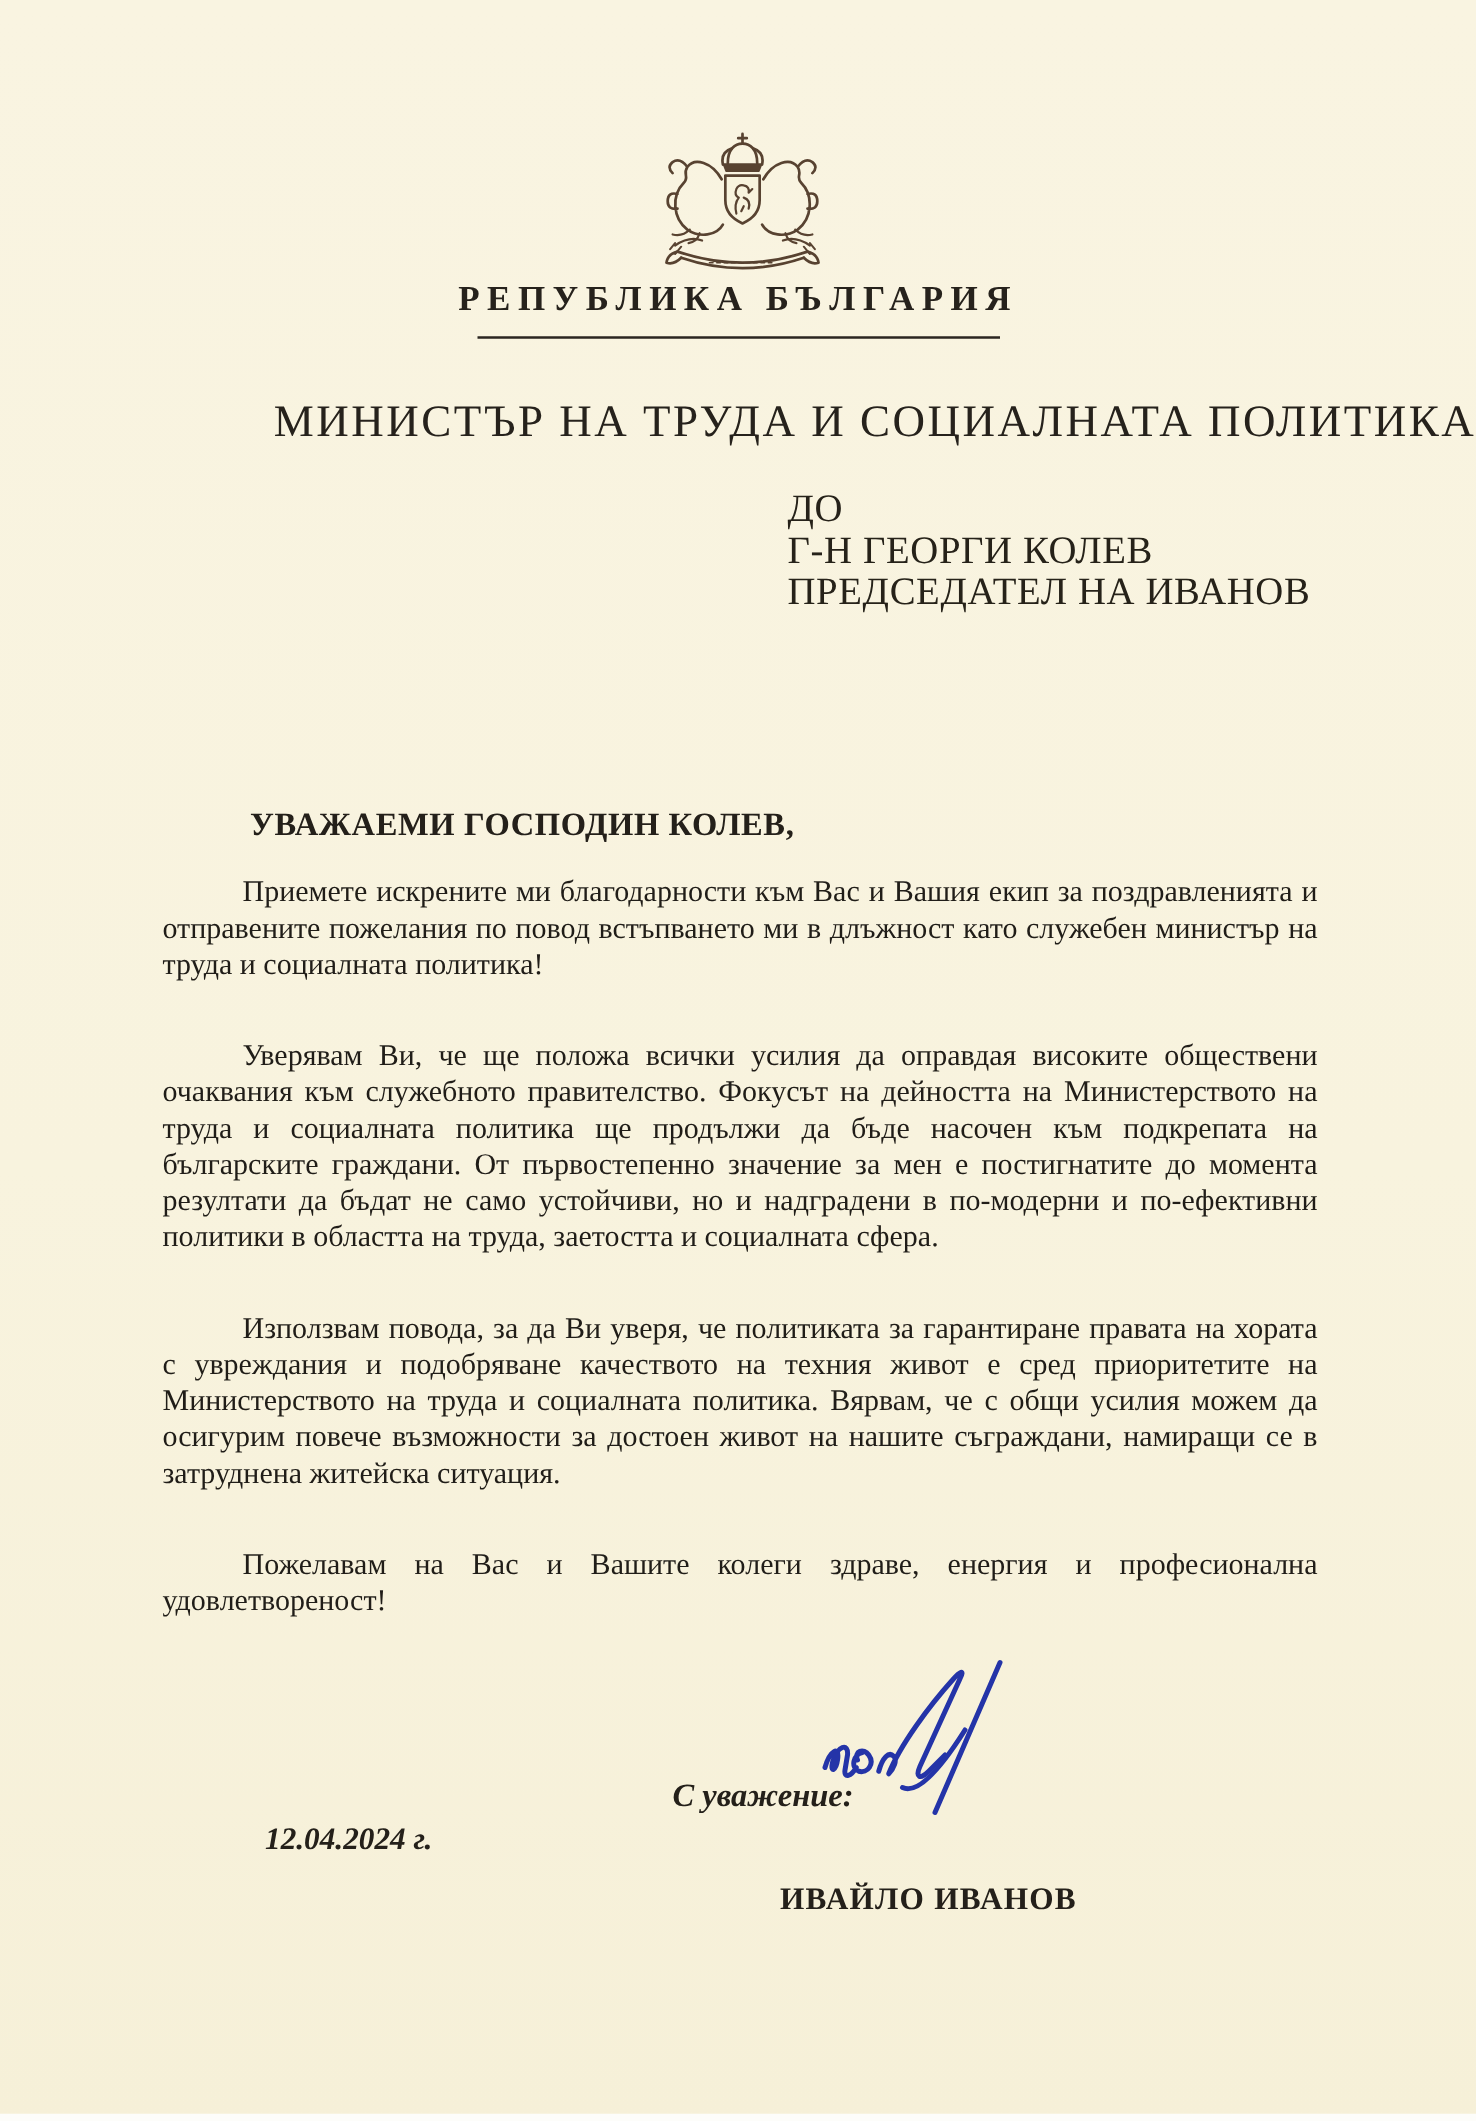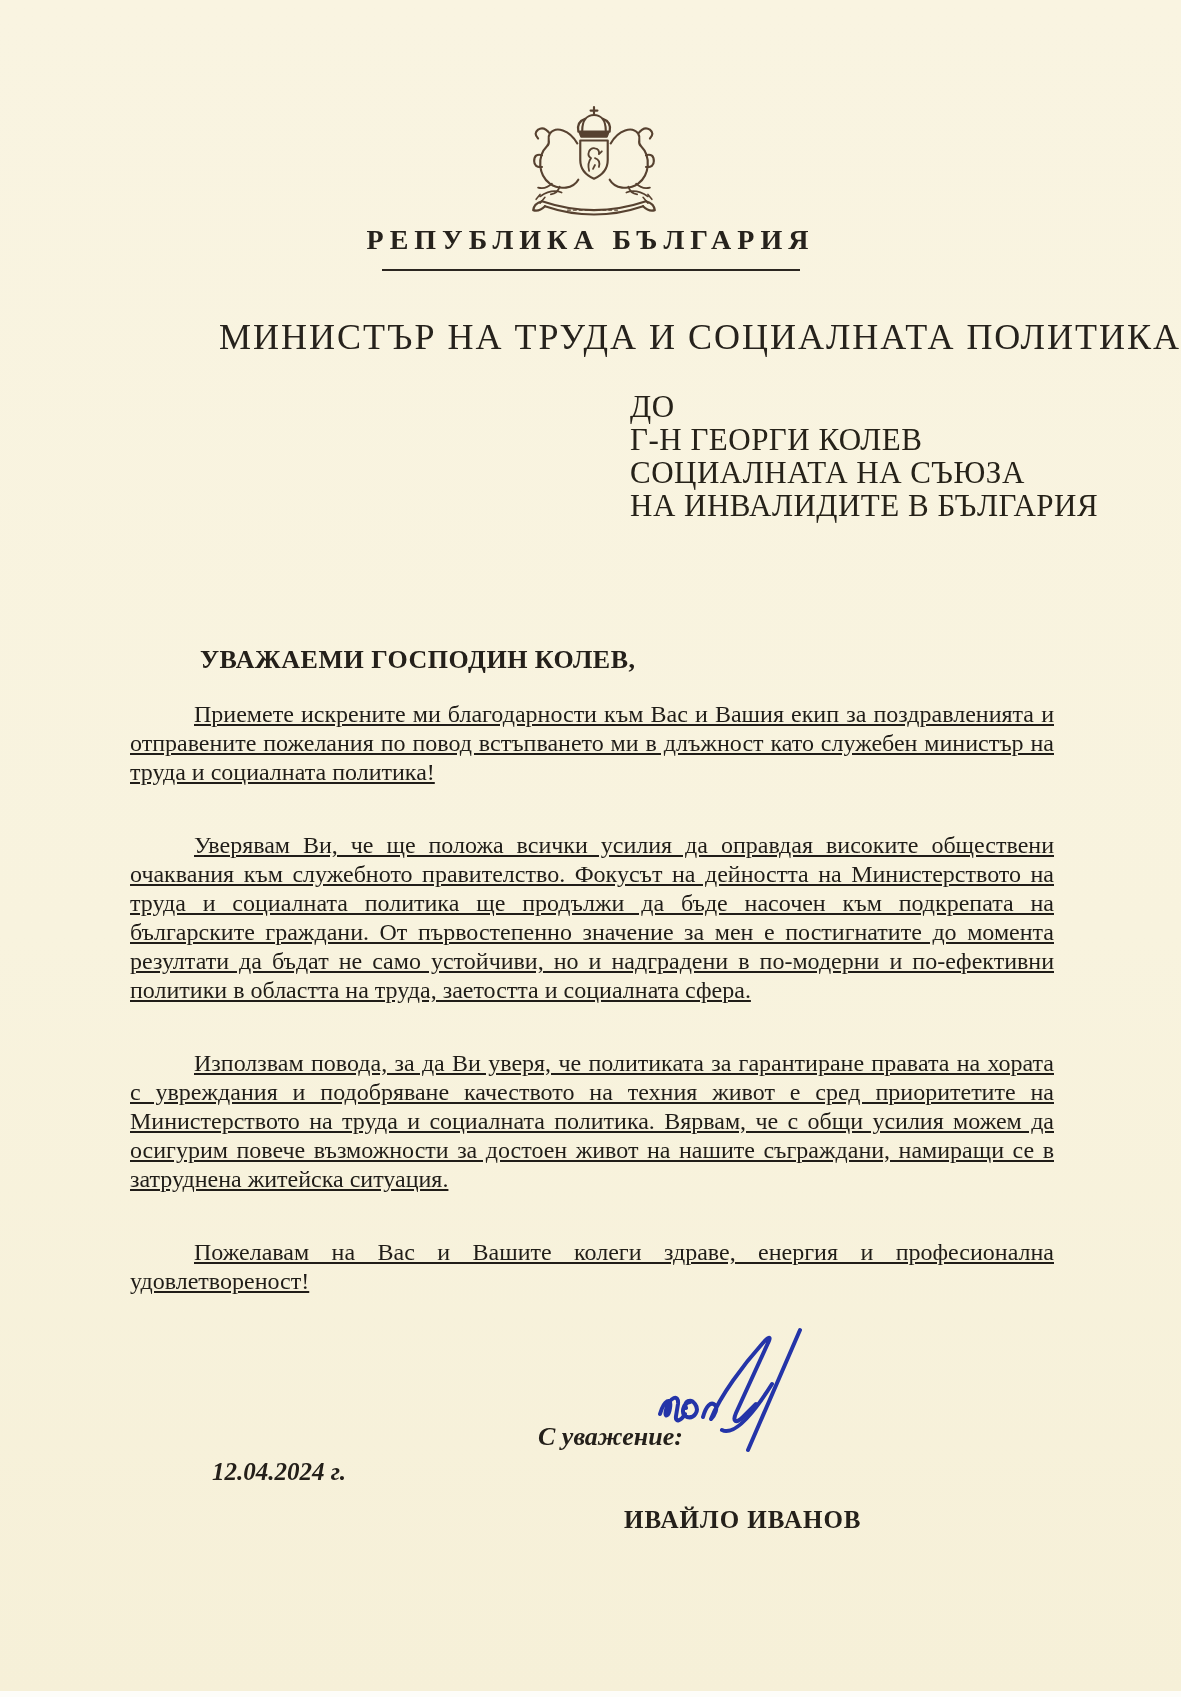--- a/index.html
+++ b/index.html
@@ -45,21 +45,20 @@
     color:#24201a;
   }
   .body-text{
     position:absolute;top:700px;left:130px;width:924px;
   }
   .body-text p{
     margin:0 0 44px 0;
     font-size:24px;line-height:29px;
     text-align:justify;text-indent:64px;
     color:#201d18;
-    text-decoration:underline;
   }
   .closing-label{
     position:absolute;top:1378px;left:538px;
     font-size:26px;font-weight:bold;font-style:italic;
     color:#24201a;
     margin-top:44px;
   }
   .signature-svg{
     position:absolute;top:1318px;left:648px;
     width:180px;height:140px;
@@ -113,22 +112,21 @@
     </g>
   </svg>
 
   <div class="country">РЕПУБЛИКА БЪЛГАРИЯ</div>
   <div class="country-rule"></div>
   <div class="office">МИНИСТЪР НА ТРУДА И СОЦИАЛНАТА ПОЛИТИКА</div>
 
   <div class="recipient">
     <div>ДО</div>
     <div>Г-Н ГЕОРГИ КОЛЕВ</div>
-    <div>СОЦИАЛНАТА НА СЪЮЗА</div>
-    <div>НА ИНВАЛИДИТЕ В БЪЛГАРИЯ</div>
+    <div>ПРЕДСЕДАТЕЛ НА ИВАНОВ</div>
   </div>
 
   <div class="salutation">УВАЖАЕМИ ГОСПОДИН КОЛЕВ,</div>
 
   <div class="body-text">
     <p>Приемете искрените ми благодарности към Вас и Вашия екип за поздравленията и отправените пожелания по повод встъпването ми в длъжност като служебен министър на труда и социалната политика!</p>
     <p>Уверявам Ви, че ще положа всички усилия да оправдая високите обществени очаквания към служебното правителство. Фокусът на дейността на Министерството на труда и социалната политика ще продължи да бъде насочен към подкрепата на българските граждани. От първостепенно значение за мен е постигнатите до момента резултати да бъдат не само устойчиви, но и надградени в по-модерни и по-ефективни политики в областта на труда, заетостта и социалната сфера.</p>
     <p>Използвам повода, за да Ви уверя, че политиката за гарантиране правата на хората с увреждания и подобряване качеството на техния живот е сред приоритетите на Министерството на труда и социалната политика. Вярвам, че с общи усилия можем да осигурим повече възможности за достоен живот на нашите съграждани, намиращи се в затруднена житейска ситуация.</p>
     <p>Пожелавам на Вас и Вашите колеги здраве, енергия и професионална удовлетвореност!</p>
   </div>

